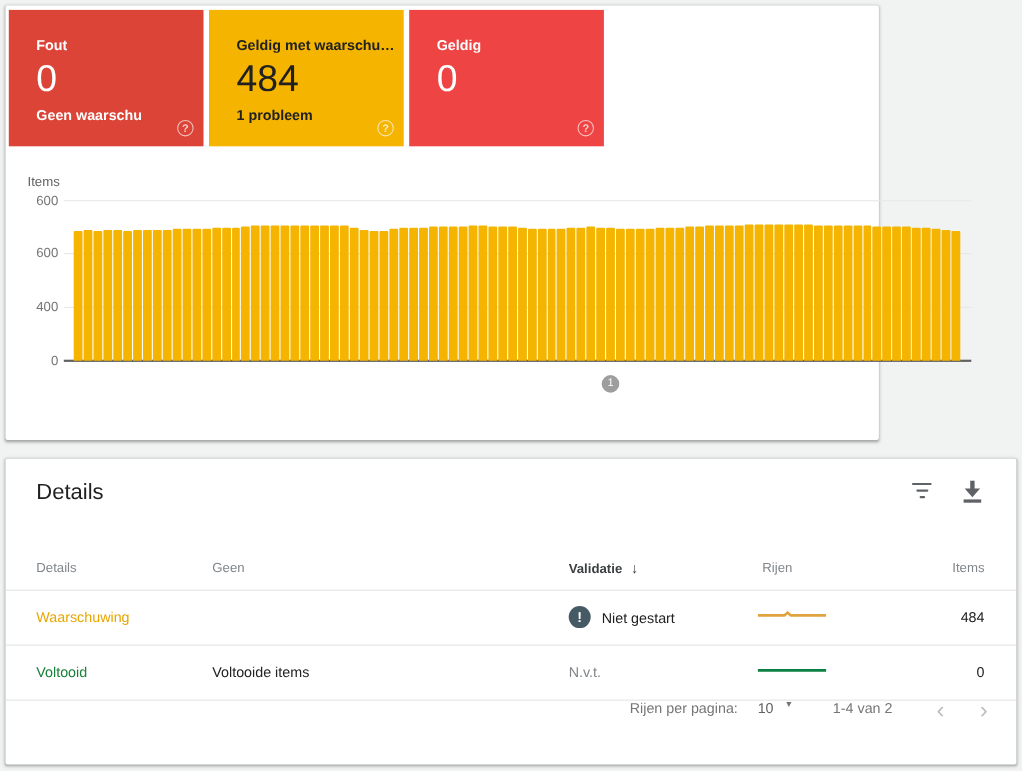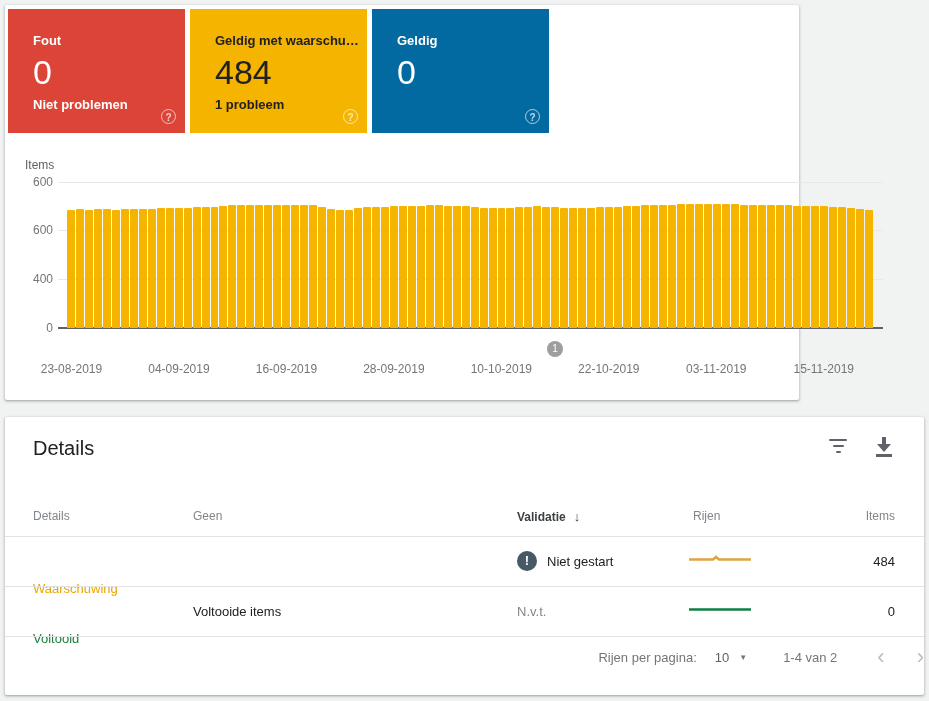--- a/index.html
+++ b/index.html
@@ -53,62 +53,62 @@
   .dl-base { position:absolute; left:4px; top:19px; width:16px; height:2.5px; background:#5F6368; }
 
   .thead { position:absolute; left:0; top:80px; width:100%; height:39px; }
   .th { position:absolute; font-size:12px; color:#80868B; cursor:pointer; }
   .th.sorted { color:#3C4043; font-weight:bold; }
   .sort-arrow { font-size:13px; margin-left:8px; font-weight:bold; }
   .divider { position:absolute; left:0; width:100%; height:1px; background:#E3E3E3; }
 
   .trow { position:absolute; left:0; width:100%; height:50px; cursor:pointer; }
   .cell { position:absolute; top:50%; transform:translateY(-50%); font-size:13px; color:#212121; }
-  .c-status { left:28px; font-weight:400;margin-top:27px; }
+  .c-status { left:28px; font-weight:400; }
   .c-type { left:188px; }
   .c-validatie { left:512px; display:flex; align-items:center; }
   .c-trend { left:683px; }
   .c-items { right:29px; text-align:right; }
   .excl-icon { display:inline-block; width:20px; height:20px; border-radius:50%;
                color:#fff; font-size:13px; font-weight:bold; line-height:20px;
                text-align:center; margin-right:10px; }
   .nvt { color:#80868B; }
 
   .tfoot { position:absolute; left:0; top:219px; width:100%; height:42px;
-           display:flex; align-items:center; justify-content:flex-end;
-           font-size:13px; color:#757575; }
+           display:flex; align-items:flex-start; justify-content:flex-end;
+           padding-right:26px; font-size:13px; color:#757575; }
   .rpp-label { margin-right:18px; }
   .rpp-value { margin-right:10px; color:#616161; }
   .dropdown-arrow { font-size:8px; color:#757575; margin-right:36px; cursor:pointer; }
   .range-label { margin-right:40px; }
   .pg-chevron { font-size:22px; color:#BDBDBD; font-weight:400; cursor:pointer;
                 line-height:20px; }
   .pg-prev { margin-right:32px; }
 </style>
 </head>
 <body>
 
 <div class="screen">
 
   <div class="panel top-panel">
 
     <div class="cards">
       <div class="card" style="background: rgb(219, 68, 55);">
         <div class="card-label" style="color: rgb(255, 255, 255);">Fout</div>
         <div class="card-value" style="color: rgb(255, 255, 255);">0</div>
-        <div class="card-caption" style="color: rgb(255, 255, 255);">Niet problemen</div>
+        <div class="card-caption" style="color: rgb(255, 255, 255);">Geen waarschu</div>
         <span class="help-icon">?</span>
       </div>
       <div class="card" style="background: rgb(244, 180, 0);">
         <div class="card-label" style="color: rgb(33, 33, 33);">Geldig met waarschu…</div>
         <div class="card-value" style="color: rgb(33, 33, 33);">484</div>
         <div class="card-caption" style="color: rgb(33, 33, 33);">1 probleem</div>
         <span class="help-icon">?</span>
       </div>
-      <div class="card" style="background: #0369a1;">
+      <div class="card" style="background: #ef4444;">
         <div class="card-label" style="color: rgb(255, 255, 255);">Geldig</div>
         <div class="card-value" style="color: rgb(255, 255, 255);">0</div>
         <div class="card-caption" style="color: rgb(255, 255, 255);"></div>
         <span class="help-icon">?</span>
       </div>
     </div>
 
     <span class="axis-title">Items</span>
 
     <div class="yticks">
@@ -215,30 +215,20 @@
         <div class="bar" style="height: 82.8333%; background: rgb(244, 180, 0);"></div>
         <div class="bar" style="height: 82.1667%; background: rgb(244, 180, 0);"></div>
         <div class="bar" style="height: 81.5%; background: rgb(244, 180, 0);"></div>
         <div class="bar" style="height: 80.6667%; background: rgb(244, 180, 0);"></div>
       </div>
 
     <div class="marker-wrap">
       <span class="marker-dot" style="left: 60.5556%;">1</span>
     </div>
 
-    <div class="x-labels">
-        <span class="xlabel" style="left: 0.555556%;">23-08-2019</span>
-        <span class="xlabel" style="left: 13.8889%;">04-09-2019</span>
-        <span class="xlabel" style="left: 27.2222%;">16-09-2019</span>
-        <span class="xlabel" style="left: 40.5556%;">28-09-2019</span>
-        <span class="xlabel" style="left: 53.8889%;">10-10-2019</span>
-        <span class="xlabel" style="left: 67.2222%;">22-10-2019</span>
-        <span class="xlabel" style="left: 80.5556%;">03-11-2019</span>
-        <span class="xlabel" style="left: 93.8889%;">15-11-2019</span>
-      </div>
   </div>
 
   <div class="panel details-panel">
 
     <div class="details-title">Details</div>
 
     <div class="icon-btn filter-btn">
       <span class="filter-bar" style="top:4px;  width:18px; left:3px"></span>
       <span class="filter-bar" style="top:10px; width:11px; left:6.5px"></span>
       <span class="filter-bar" style="top:16px; width:5px;  left:9.5px"></span>

